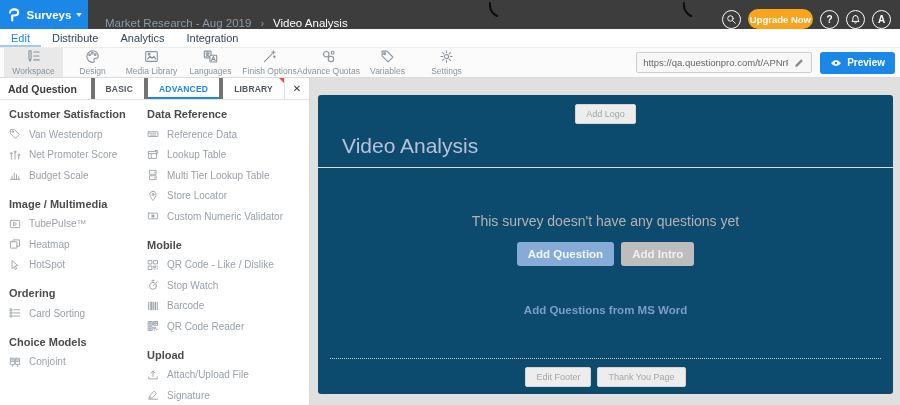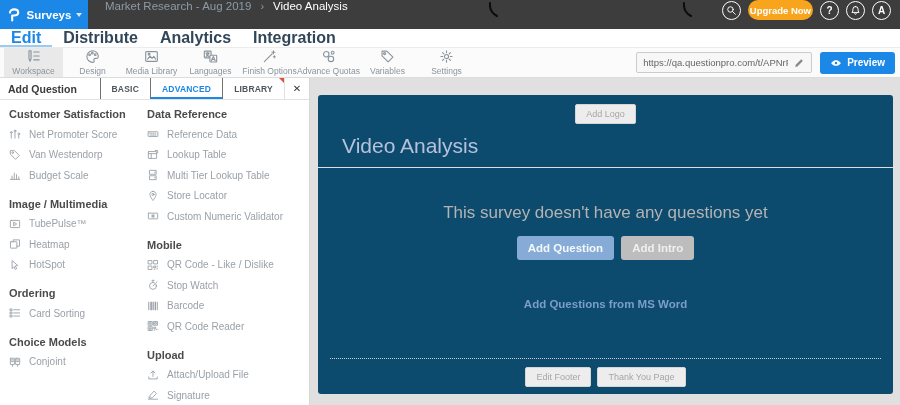--- a/index.html
+++ b/index.html
@@ -1,36 +1,36 @@
 <!DOCTYPE html>
 <html><head>
 <meta charset="utf-8">
 <style>
   *{margin:0;padding:0;box-sizing:border-box}
   html,body{width:900px;height:405px;overflow:hidden;background:#e0e0e0;
     font-family:"Liberation Sans","DejaVu Sans",sans-serif;}
   .app{position:relative;width:900px;height:405px;overflow:hidden}
 
   
-  .topbar{height:29px;background:#3d3d3d;display:flex;align-items:flex-start;position:relative}
+  .topbar{height:29px;background:#3d3d3d;display:flex;align-items:flex-end;position:relative}
   .logo-block{width:88px;height:29px;background:#1b87e6;display:flex;align-items:center;justify-content:center;gap:5px;cursor:pointer}
   .surveys-label{color:#fff;font-size:11.5px;font-weight:bold}
   .caret{width:0;height:0;border-left:3.5px solid transparent;border-right:3.5px solid transparent;border-top:4px solid #d6e9fb}
   .breadcrumb{display:flex;align-items:center;gap:9px;margin-left:17px;font-size:11.5px}
   .bc-parent{color:#8c9aa6;cursor:pointer}
   .bc-sep{color:#8c9aa6;font-size:11px}
   .bc-current{color:#ffffff}
   .curve{position:absolute;top:2px}
   .nav-right{margin-left:auto;display:flex;align-items:center;gap:7px;padding-right:9px}
   .circle-btn{width:19px;height:19px;border-radius:50%;border:1.5px solid #fff;color:#fff;display:flex;align-items:center;justify-content:center;font-size:10px;font-weight:bold;cursor:pointer;flex:none}
   .upgrade-btn{height:20px;padding:0 2px;border-radius:10px;background:#f8a51d;color:#fff;font-size:9.5px;font-weight:bold;display:flex;align-items:center;cursor:pointer}
 
   
   .menubar{height:19px;background:#fff;border-bottom:1px solid #ececec;display:flex;align-items:stretch;padding-right:8px}
-  .menu-item{padding:0 11px;font-size:16px;font-weight:bold;color:#32465a;display:flex;align-items:center;cursor:pointer}
+  .menu-item{padding:0 11px;font-size:11px;font-weight:normal;color:#32465a;display:flex;align-items:center;cursor:pointer}
   .menu-item.active{color:#1b87e6;box-shadow:inset 0 -2px 0 #9ccaf0}
   .menu-right{margin-left:auto;display:flex;gap:24px;align-items:center;font-size:10.5px;font-weight:bold}
   .tools{color:#32465a;display:flex;gap:4px;align-items:center;cursor:pointer}
   .tools .caret{border-top-color:#32465a}
   .responses{color:#1b87e6;cursor:pointer}
 
   
   .toolbar{height:30px;background:#fbfbfb;border-bottom:1px solid #dcdcdc;display:flex;align-items:stretch;padding-left:4px}
   .tb-item{width:59px;display:flex;flex-direction:column;align-items:center;justify-content:center;gap:2px;cursor:pointer}
   .tb-item span{font-size:8.5px;color:#8a949d;white-space:nowrap}
@@ -38,40 +38,40 @@
   .toolbar-right{margin-left:auto;display:flex;align-items:center;gap:8px;padding-right:5px}
   .url-box{width:176px;height:21px;background:#f7f7f7;border:1px solid #cccccc;border-radius:2px;display:flex;align-items:center;padding:0 6px;gap:5px;cursor:text}
   .url-text{flex:1;font-size:9.5px;color:#666;white-space:nowrap;overflow:hidden}
   .preview-btn{height:22px;background:#1b87e6;color:#fff;border-radius:3px;display:flex;align-items:center;gap:5px;padding:0 10px;font-size:10px;font-weight:bold;cursor:pointer}
 
   
   .content{position:absolute;top:78px;left:0;right:0;bottom:0;display:flex}
   .panel{width:310px;background:#fff;border-right:1px solid #d8d8d8;display:flex;flex-direction:column;flex:none}
   .panel-header{height:22px;border-bottom:1px solid #e2e2e2;display:flex;align-items:stretch;flex:none}
   .panel-title{font-size:10.5px;font-weight:bold;color:#3a3a3a;display:flex;align-items:center;padding-left:8px;flex:1}
-  .tab{padding:0 11px;display:flex;align-items:center;font-size:8.5px;font-weight:bold;color:#50565c;border-left:1px solid #737373;cursor:pointer;position:relative;letter-spacing:.2px}
+  .tab{padding:0 11px;display:flex;align-items:center;font-size:8.5px;font-weight:bold;color:#50565c;border-left:4px solid #737373;cursor:pointer;position:relative;letter-spacing:.2px}
   .tab.active{color:#1b87e6;box-shadow:inset 0 -2px 0 #1b87e6}
   .red-flag{position:absolute;top:0;right:0;width:0;height:0;border-top:5px solid #e04f3f;border-left:5px solid transparent}
   .panel-close{width:25px;border-left:1px solid #e2e2e2;display:flex;align-items:center;justify-content:center;font-size:10px;color:#3a3a3a;font-weight:bold;cursor:pointer}
   .panel-body{flex:1;display:flex;padding-left:9px;overflow:hidden}
   .col1{width:138px}
   .col2{width:158px}
   .qsec-title{font-size:11px;font-weight:bold;color:#4b4b4b;margin:12px 0 4px}
   .panel-body>div>.qsec-title:first-child{margin-top:8px}
   .qitem{height:20.5px;display:flex;align-items:center;gap:8px;font-size:10px;color:#9aa1a8;cursor:pointer;white-space:nowrap}
 
   
   .main{flex:1;position:relative;background:#e0e0e0}
   .canvas{position:absolute;left:8px;right:7px;top:17px;bottom:11px;background:#0c4a6e;border-radius:3px}
   .logo-row{text-align:center;padding-top:8px}
   .ghost-btn{display:inline-block;font-size:9px;color:#a6a6a6;border:1px solid #d5d5d5;background:#ededed;padding:4px 10px;border-radius:2px;cursor:pointer}
   .survey-title{margin:10px 0 0 24px;font-size:21px;font-weight:normal;color:#b6c2dc;cursor:pointer}
   .canvas-divider{border-top:1px solid #dddddd;margin-top:9px}
   .empty-wrap{text-align:center}
-  .empty-text{margin-top:35px;font-size:17px;color:#b3b3b3}
+  .empty-text{margin-top:45px;font-size:14px;color:#b3b3b3}
   .btn-row{margin-top:13px;display:flex;justify-content:center;gap:7px}
   .btn{font-size:11.5px;font-weight:bold;padding:6px 11px;border-radius:3px;cursor:pointer;border:none}
   .btn-primary{background:#86abd7;color:#f5f8fb}
   .btn-muted{background:#bdbdbd;color:#efefef}
   .ms-link{display:inline-block;margin-top:38px;font-size:11.5px;font-weight:bold;color:#7c9dca;cursor:pointer}
   .canvas-footer{position:absolute;left:12px;right:12px;bottom:7px;border-top:1px dotted #cfcfcf;padding-top:8px;display:flex;justify-content:center;gap:6px}
 
   
   .ic{stroke:#9aa1a8;fill:none;stroke-width:1.2;stroke-linecap:round;stroke-linejoin:round;flex:none}
   .tb-item .ic{stroke:#8b959d}
@@ -224,35 +224,35 @@
           </div>
         <div class="panel-close">
           <span>✕</span>
         </div>
       </div>
       <div class="panel-body" id="panel-columns">
           <div class="col1">
             <div class="qsec-title">Customer Satisfaction</div>
             <div class="qitem">
               <svg viewBox="0 0 16 16" width="12" height="12" class="ic">
+                <path d="M2.2 2.2h5.1l6.5 6.5-5.1 5.1-6.5-6.5z"></path>
+                <circle cx="4.9" cy="4.9" r="1.1"></circle>
+              </svg>
+              <span>Van Westendorp</span>
+            </div>
+            <div class="qitem">
+              <svg viewBox="0 0 16 16" width="12" height="12" class="ic">
                 <path d="M3 13.5V7.8"></path>
                 <circle cx="3" cy="5.9" r="1.2"></circle>
                 <path d="M8 13.5V5.8"></path>
                 <circle cx="8" cy="3.9" r="1.2"></circle>
                 <path d="M13 13.5V9.8"></path>
                 <circle cx="13" cy="7.9" r="1.2"></circle>
               </svg>
               <span>Net Promoter Score</span>
-            </div>
-            <div class="qitem">
-              <svg viewBox="0 0 16 16" width="12" height="12" class="ic">
-                <path d="M2.2 2.2h5.1l6.5 6.5-5.1 5.1-6.5-6.5z"></path>
-                <circle cx="4.9" cy="4.9" r="1.1"></circle>
-              </svg>
-              <span>Van Westendorp</span>
             </div>
             <div class="qitem">
               <svg viewBox="0 0 16 16" width="12" height="12" class="ic">
                 <path d="M1.8 13.8h12.4M4 13.5V9.5M7 13.5V5.5M10 13.5V7.5M13 13.5V10.5"></path>
               </svg>
               <span>Budget Scale</span>
             </div>
             <div class="qsec-title">Image / Multimedia</div>
             <div class="qitem">
               <svg viewBox="0 0 16 16" width="12" height="12" class="ic">

